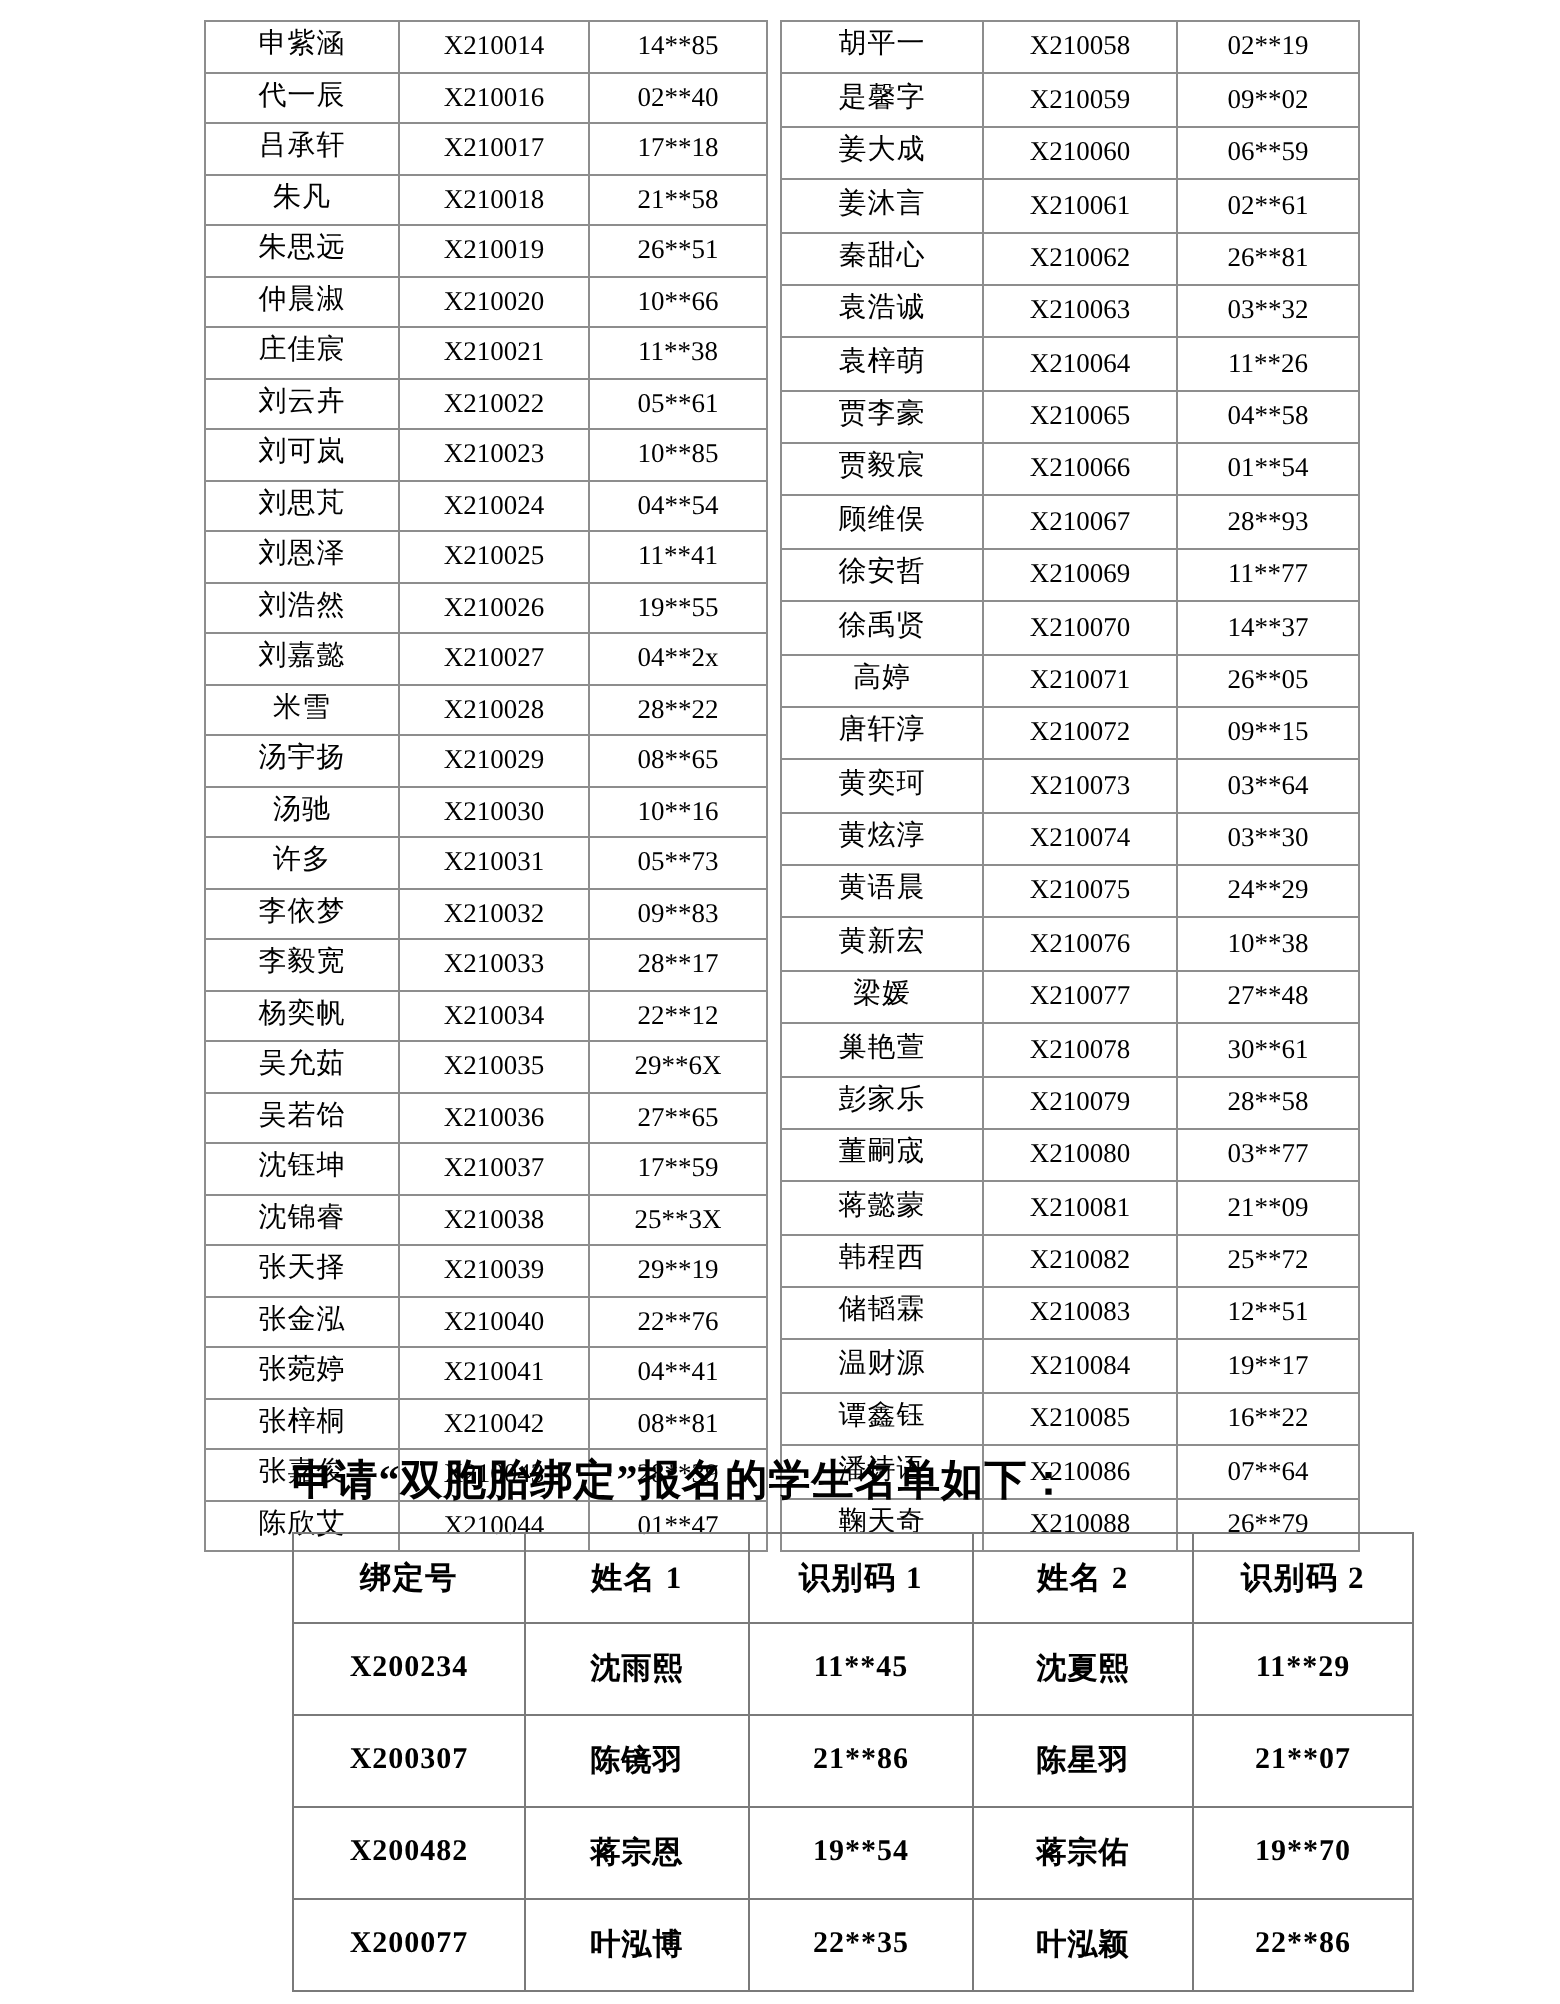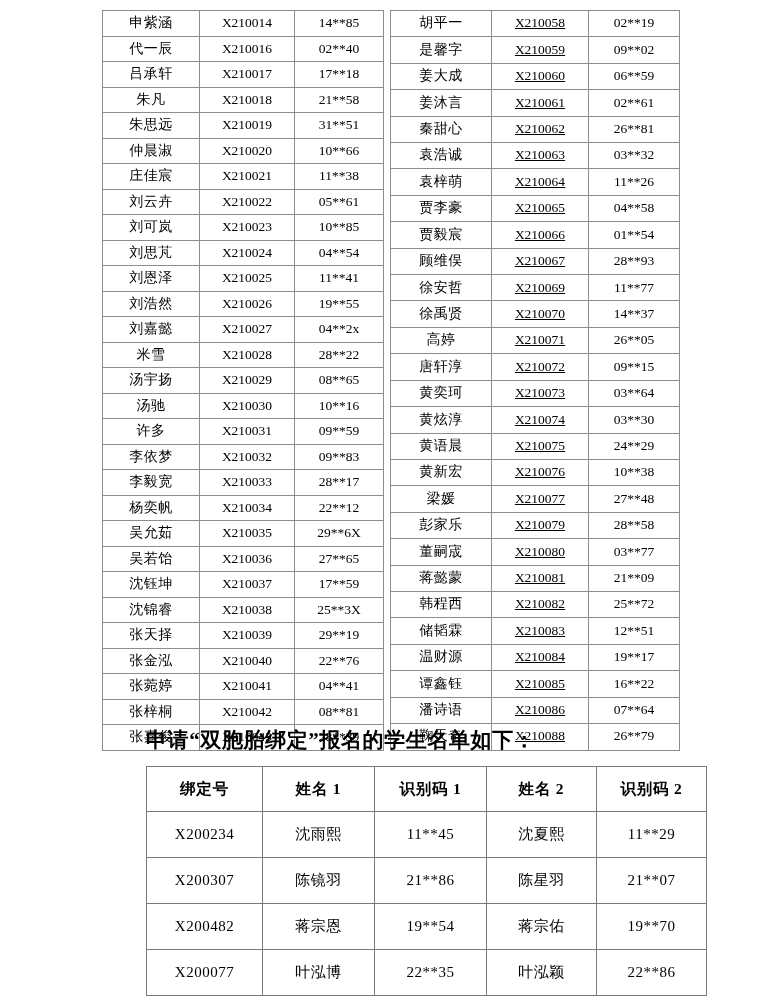--- a/index.html
+++ b/index.html
@@ -46,21 +46,21 @@
     vertical-align: middle;
     font-size: 14px;
     white-space: nowrap;
     overflow: hidden;
   }
   table.roster td.c-name   { width: 96px; letter-spacing: 0.5px; }
   table.roster td.c-id     { width: 94px; font-size: 13.5px; }
   table.roster td.c-code   { width: 88px; font-size: 13.5px; }
 
   table.roster.right td.c-name { width: 100px; }
-  table.roster.right td.c-id   { width: 96px; text-decoration: underline; }
+  table.roster.right td.c-id   { width: 96px; }
   table.roster.right td.c-code { width: 90px; }
 
   
   .section-heading {
     position: absolute;
     left: 146px;
     top: 726px;
     font-size: 21px;
     font-weight: bold;
     letter-spacing: 0.6px;
@@ -78,21 +78,21 @@
   table.twins {
     border-collapse: collapse;
     table-layout: fixed;
     width: 560px;
   }
   table.twins th, table.twins td {
     border: 1px solid #7a7a7a;
     text-align: center;
     vertical-align: middle;
     padding: 0;
-    font-weight: normal;
+    font-weight: bold;
     font-size: 15px;
     white-space: nowrap;
   }
   table.twins thead th {
     height: 44px;
     font-weight: bold;
     font-size: 15.5px;
     letter-spacing: 0.8px;
   }
   table.twins tbody td {
@@ -133,21 +133,21 @@
             <td class="c-code">17**18</td>
           </tr>
           <tr>
             <td class="c-name">朱凡</td>
             <td class="c-id">X210018</td>
             <td class="c-code">21**58</td>
           </tr>
           <tr>
             <td class="c-name">朱思远</td>
             <td class="c-id">X210019</td>
-            <td class="c-code">31**51</td>
+            <td class="c-code">26**51</td>
           </tr>
           <tr>
             <td class="c-name">仲晨淑</td>
             <td class="c-id">X210020</td>
             <td class="c-code">10**66</td>
           </tr>
           <tr>
             <td class="c-name">庄佳宸</td>
             <td class="c-id">X210021</td>
             <td class="c-code">11**38</td>
@@ -193,21 +193,21 @@
             <td class="c-code">08**65</td>
           </tr>
           <tr>
             <td class="c-name">汤驰</td>
             <td class="c-id">X210030</td>
             <td class="c-code">10**16</td>
           </tr>
           <tr>
             <td class="c-name">许多</td>
             <td class="c-id">X210031</td>
-            <td class="c-code">09**59</td>
+            <td class="c-code">05**73</td>
           </tr>
           <tr>
             <td class="c-name">李依梦</td>
             <td class="c-id">X210032</td>
             <td class="c-code">09**83</td>
           </tr>
           <tr>
             <td class="c-name">李毅宽</td>
             <td class="c-id">X210033</td>
             <td class="c-code">28**17</td>
@@ -255,20 +255,25 @@
           <tr>
             <td class="c-name">张梓桐</td>
             <td class="c-id">X210042</td>
             <td class="c-code">08**81</td>
           </tr>
           <tr>
             <td class="c-name">张嘉俊</td>
             <td class="c-id">X210043</td>
             <td class="c-code">28**39</td>
           </tr>
+          <tr>
+            <td class="c-name">陈欣艾</td>
+            <td class="c-id">X210044</td>
+            <td class="c-code">01**47</td>
+          </tr>
         </tbody>
     </table>
 
     <table class="roster right">
       <tbody id="roster-right-body">
           <tr>
             <td class="c-name">胡平一</td>
             <td class="c-id">X210058</td>
             <td class="c-code">02**19</td>
           </tr>
@@ -354,20 +359,25 @@
           </tr>
           <tr>
             <td class="c-name">黄新宏</td>
             <td class="c-id">X210076</td>
             <td class="c-code">10**38</td>
           </tr>
           <tr>
             <td class="c-name">梁媛</td>
             <td class="c-id">X210077</td>
             <td class="c-code">27**48</td>
+          </tr>
+          <tr>
+            <td class="c-name">巢艳萱</td>
+            <td class="c-id">X210078</td>
+            <td class="c-code">30**61</td>
           </tr>
           <tr>
             <td class="c-name">彭家乐</td>
             <td class="c-id">X210079</td>
             <td class="c-code">28**58</td>
           </tr>
           <tr>
             <td class="c-name">董嗣宬</td>
             <td class="c-id">X210080</td>
             <td class="c-code">03**77</td>

